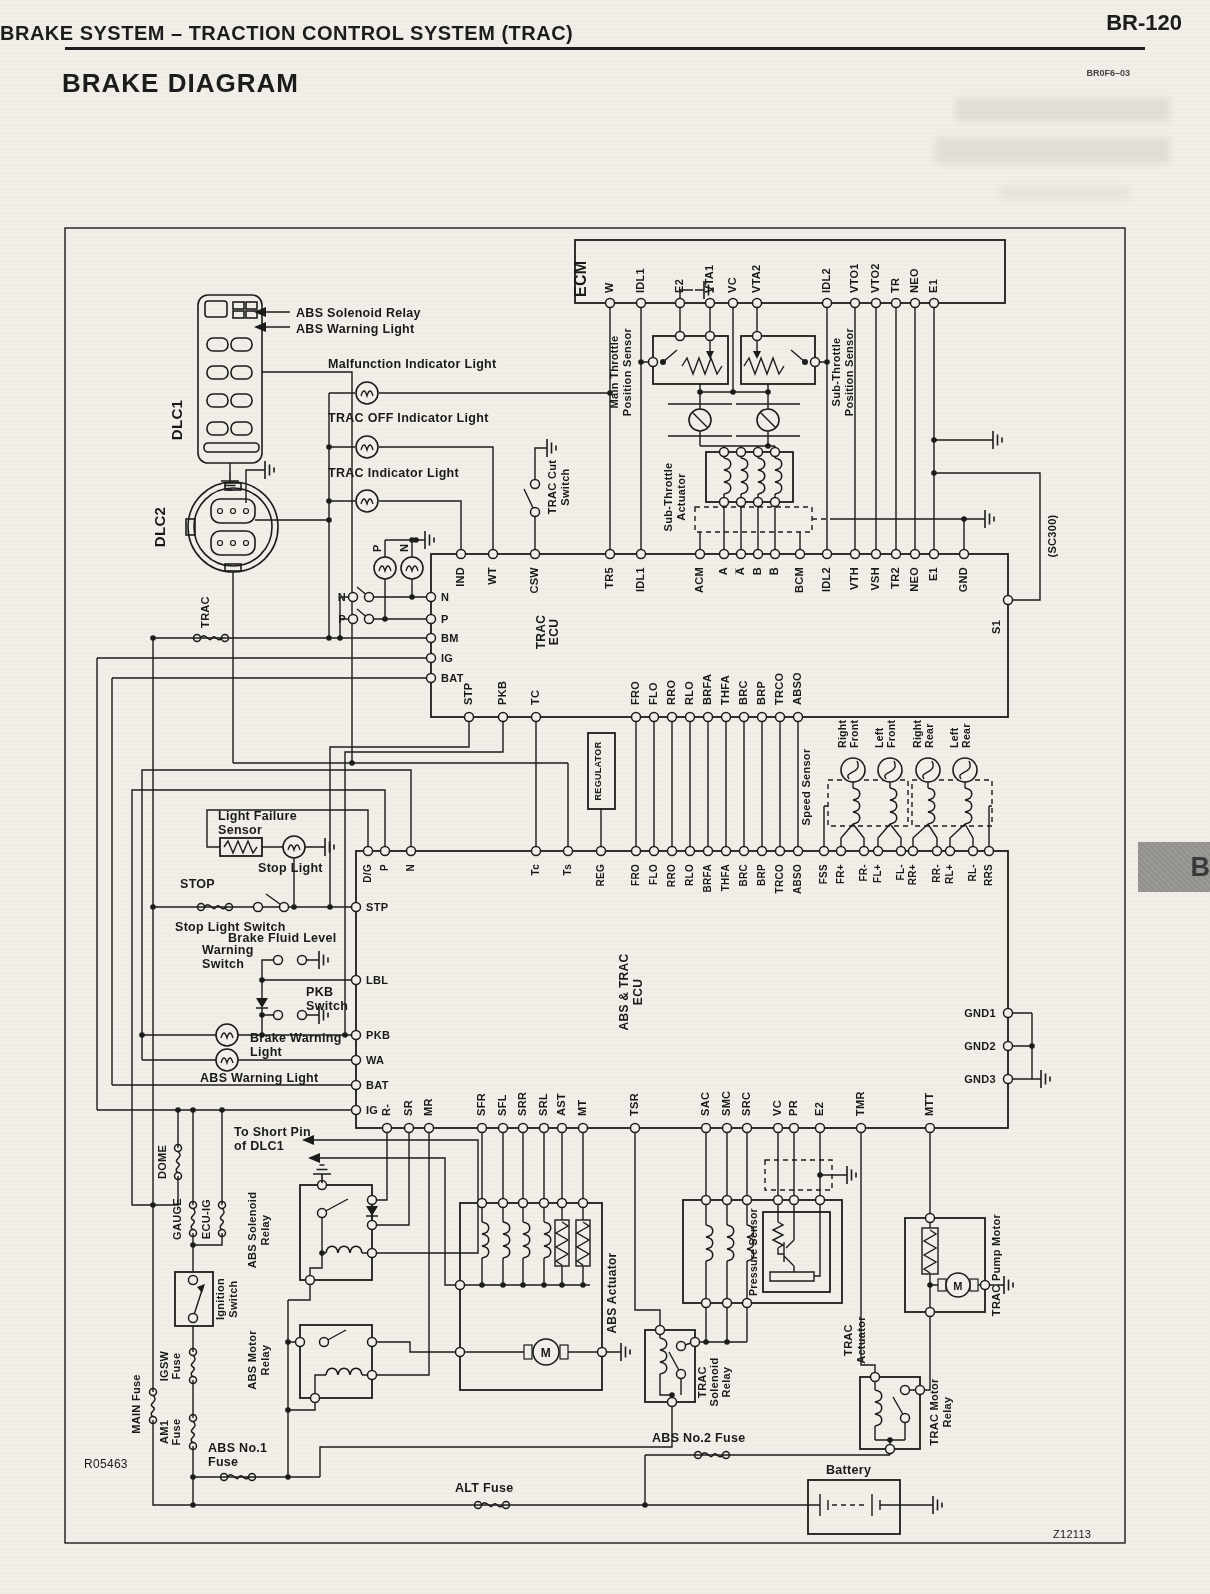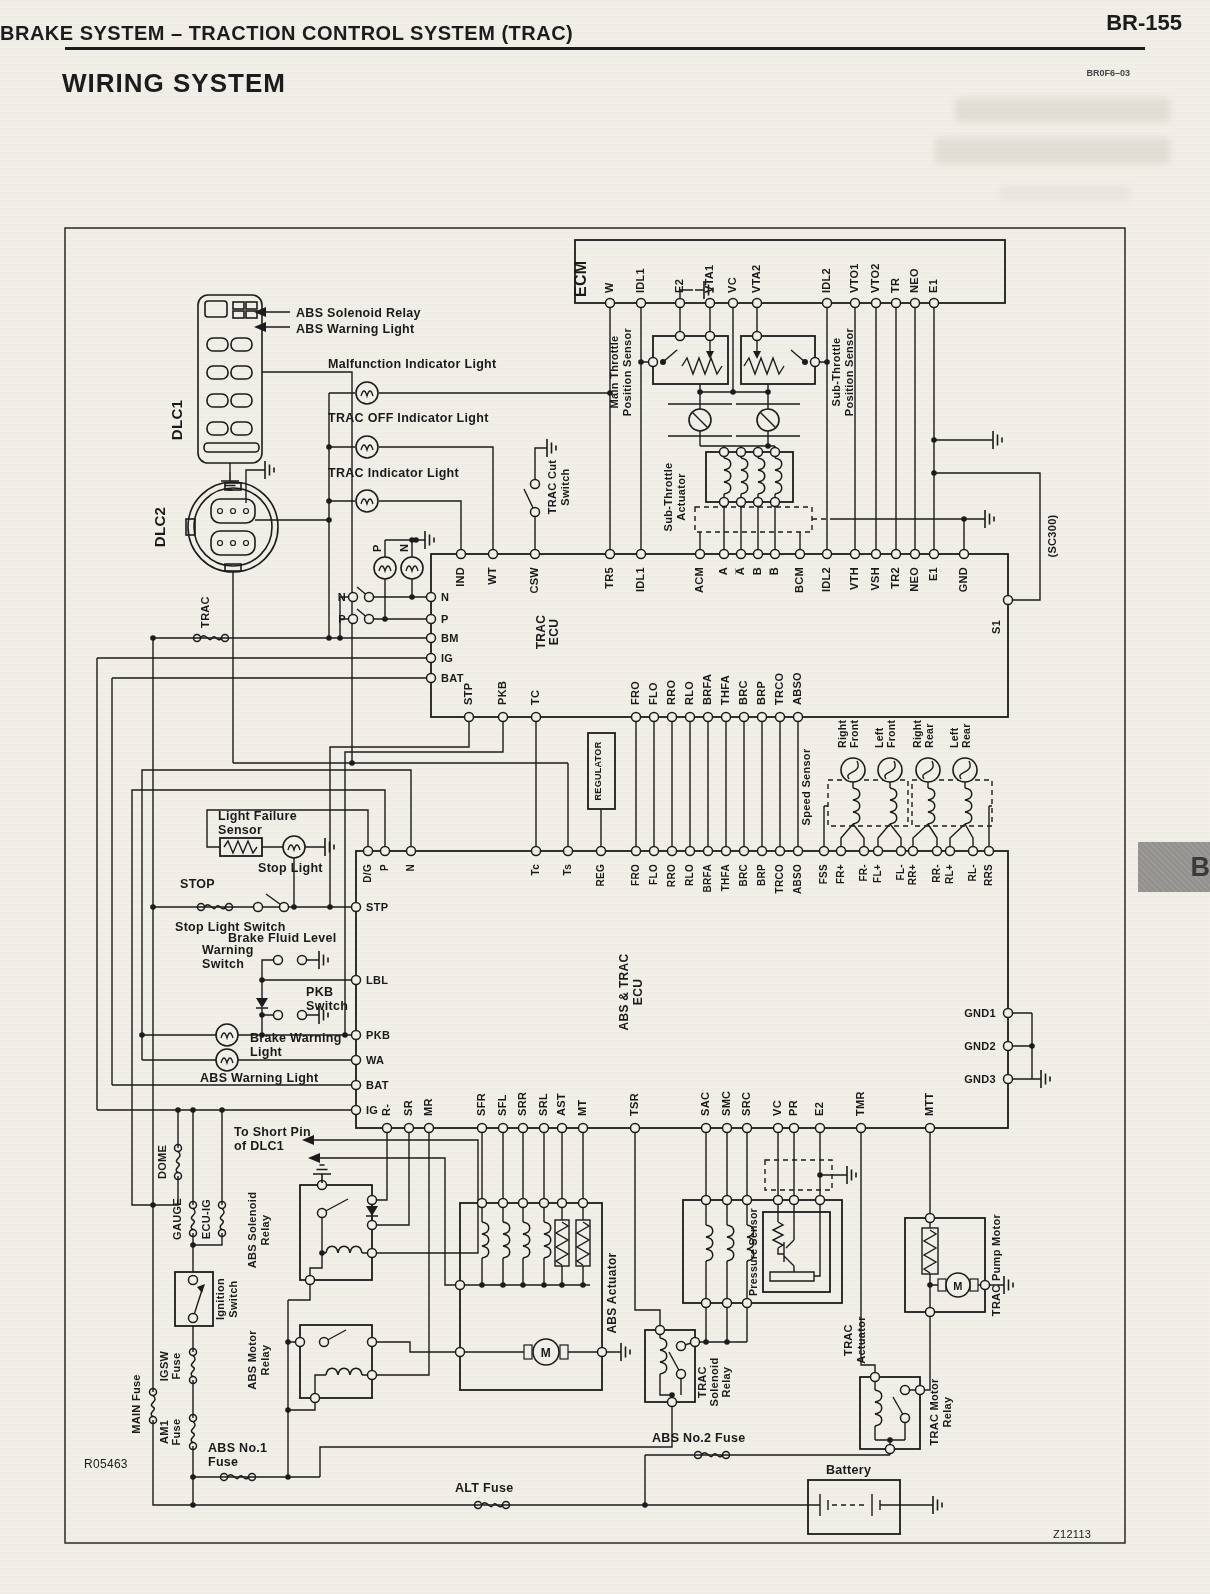--- a/index.html
+++ b/index.html
@@ -20,23 +20,23 @@
   svg.diagram{position:absolute;left:0;top:0;}
   svg text{fill:#1a1a1a;}
 </style>
 </head>
 <body>
 
 <div class="page">
 
   <div class="hdr-title">BRAKE SYSTEM  –  TRACTION CONTROL SYSTEM (TRAC)</div>
   <div class="hdr-rule"></div>
-  <div class="hdr-page">BR-155</div>
+  <div class="hdr-page">BR-120</div>
   <div class="hdr-code">BR0F6–03</div>
-  <div class="hdr-section">WIRING SYSTEM</div>
+  <div class="hdr-section">BRAKE DIAGRAM</div>
   <div class="br-tab">BR</div>
 
   <div class="ghost" style="left:955px;top:98px;width:215px;height:24px"></div>
   <div class="ghost" style="left:935px;top:138px;width:235px;height:26px"></div>
   <div class="ghost" style="left:1000px;top:186px;width:130px;height:14px;opacity:.2"></div>
 
   <svg class="diagram" width="1210" height="1594" viewBox="0 0 1210 1594">
     <g fill="none" stroke="#1c1c1c" stroke-width="1.8">
       <rect x="65" y="228" width="1060" height="1315" stroke-width="1.4"></rect>
       <rect x="575" y="240" width="430" height="63"></rect>

